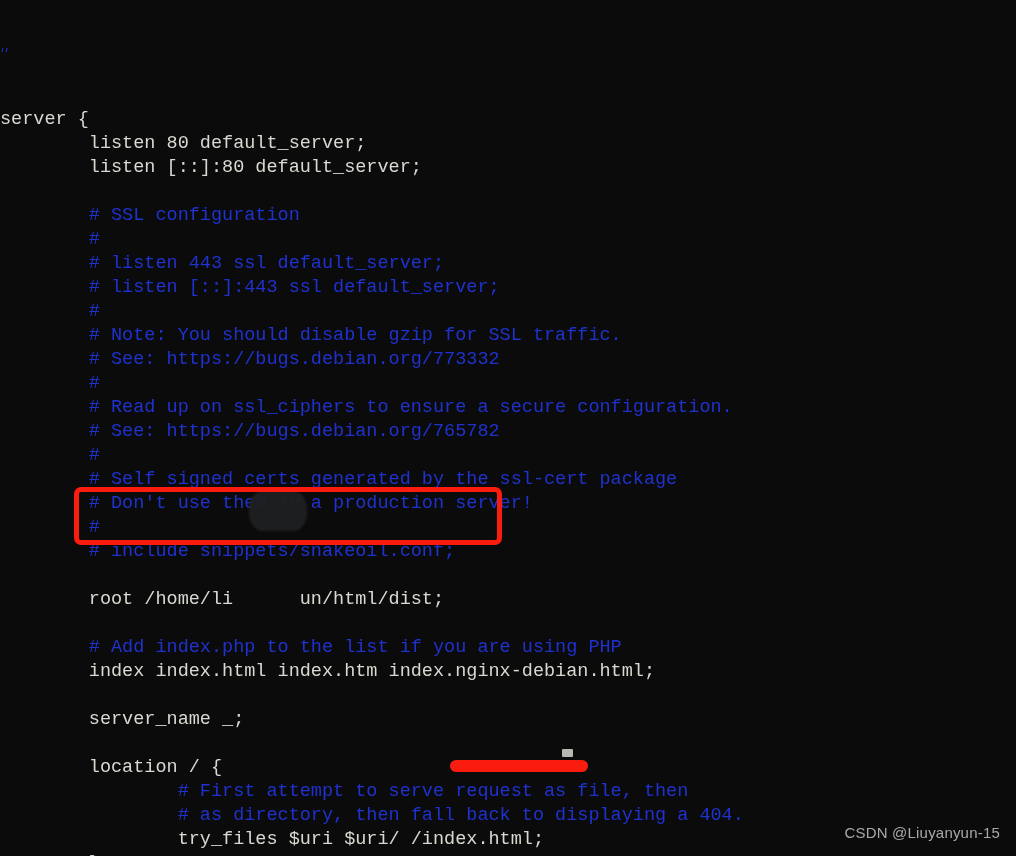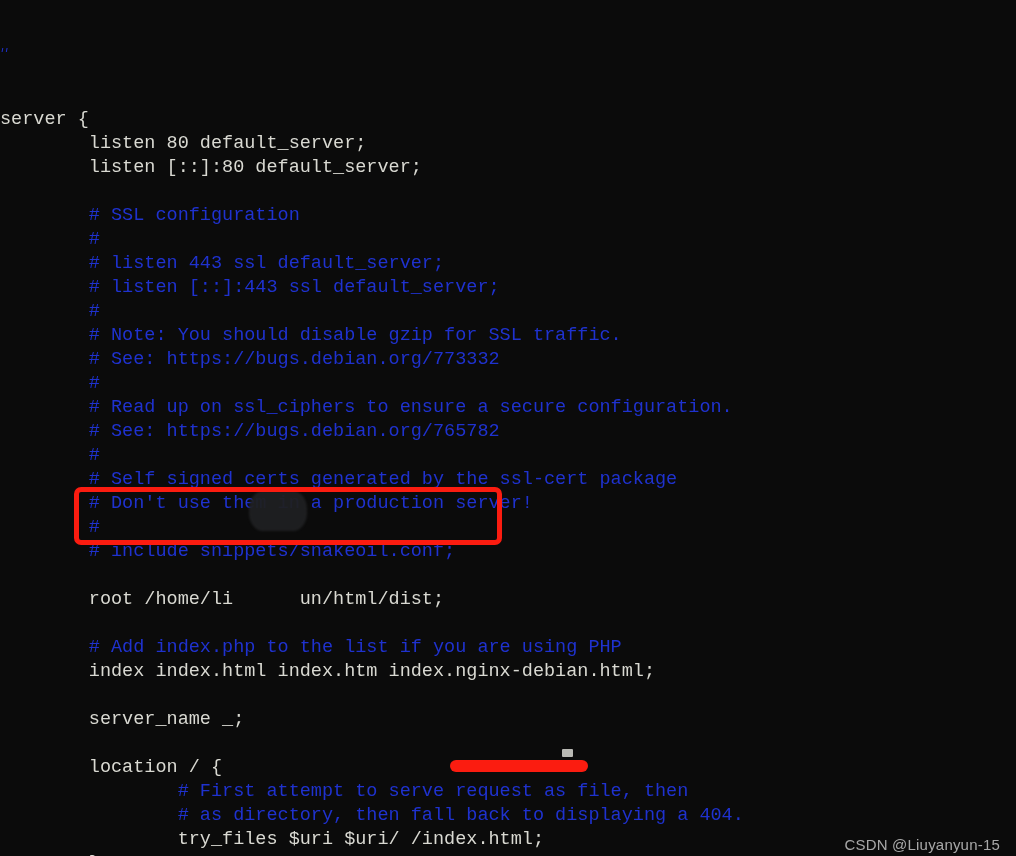--- a/index.html
+++ b/index.html
@@ -89,21 +89,21 @@
     width: 11px;
     height: 8px;
     background: #b9b9b4;
     border-radius: 1px;
   }
 
   
   #watermark {
     position: absolute;
     right: 16px;
-    bottom: 2px;
+    bottom: 14px;
     font-family: "Liberation Sans", "DejaVu Sans", sans-serif;
     font-size: 15px;
     line-height: 18px;
     letter-spacing: 0.2px;
     color: #b6b6b6;
     opacity: 0.92;
     white-space: pre;
   }
 </style>
 </head>

